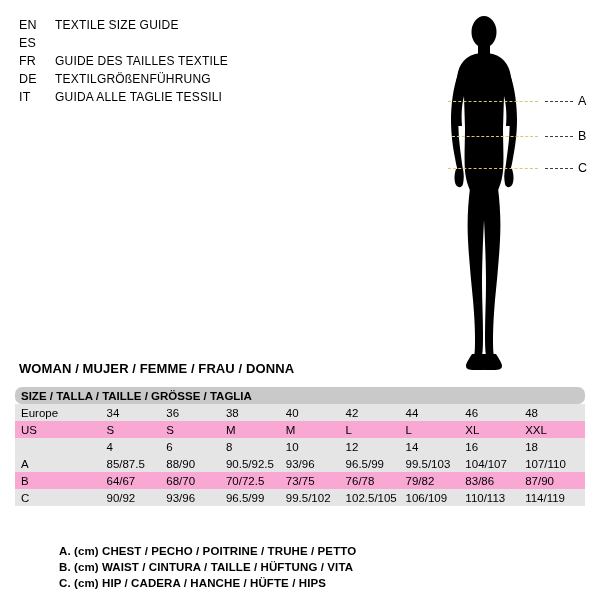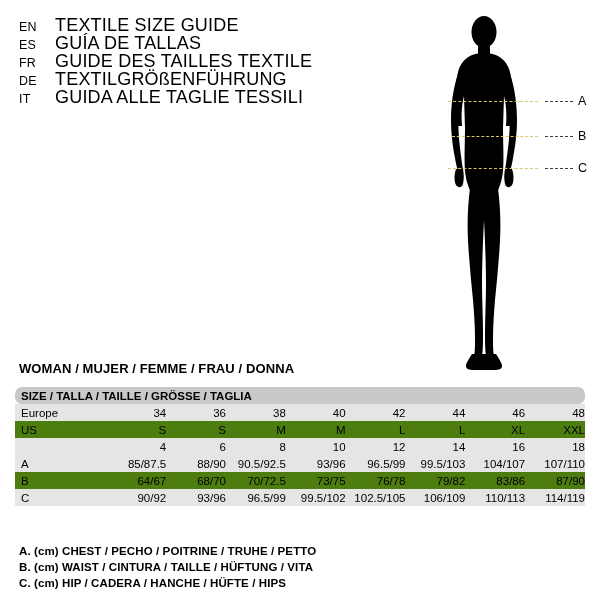--- a/index.html
+++ b/index.html
@@ -33,21 +33,21 @@
     align-items: baseline;
     height: 18px;
     line-height: 18px;
   }
   .lang-code {
     width: 36px;
     font-size: 12.5px;
     letter-spacing: 0.2px;
   }
   .lang-text {
-    font-size: 18px;
+    font-size: 12px;
     letter-spacing: 0.2px;
     white-space: nowrap;
   }
 
   
   .figure-wrap {
     position: absolute;
     top: 8px;
     left: 420px;
     width: 175px;
@@ -96,62 +96,62 @@
     height: 17px;
     vertical-align: middle;
   }
   .row-head td {
     background: #c9c9c9;
     font-weight: bold;
     font-size: 11.5px;
     border-radius: 7px;
   }
   .row-alt td {
-    background: #4d7c0f;
+    background: #f9a8d4;
   }
   .row-plain td {
     background: #e5e5e5;
   }
   .cell-label {
     width: 86px;
     padding-left: 6px !important;
     text-align: left;
   }
   .cell-val {
-    text-align: right;
+    text-align: left;
     width: 60px;
   }
 
   
   .legend {
     position: absolute;
     left: 19px;
     top: 543px;
     width: 560px;
   }
   .legend-row {
     font-size: 11.5px;
     font-weight: bold;
     line-height: 16px;
     letter-spacing: 0.1px;
+    margin-left: 40px;
   }
 </style>
 </head>
 <body>
 
 <div id="page">
 
   <div class="lang-block">
     <div class="lang-row">
       <span class="lang-code">EN</span>
       <span class="lang-text">TEXTILE SIZE GUIDE</span>
     </div>
     <div class="lang-row">
       <span class="lang-code">ES</span>
-      <span class="lang-text">GUÍA DE TALLAS</span>
     </div>
     <div class="lang-row">
       <span class="lang-code">FR</span>
       <span class="lang-text">GUIDE DES TAILLES TEXTILE</span>
     </div>
     <div class="lang-row">
       <span class="lang-code">DE</span>
       <span class="lang-text">TEXTILGRÖßENFÜHRUNG</span>
     </div>
     <div class="lang-row">

